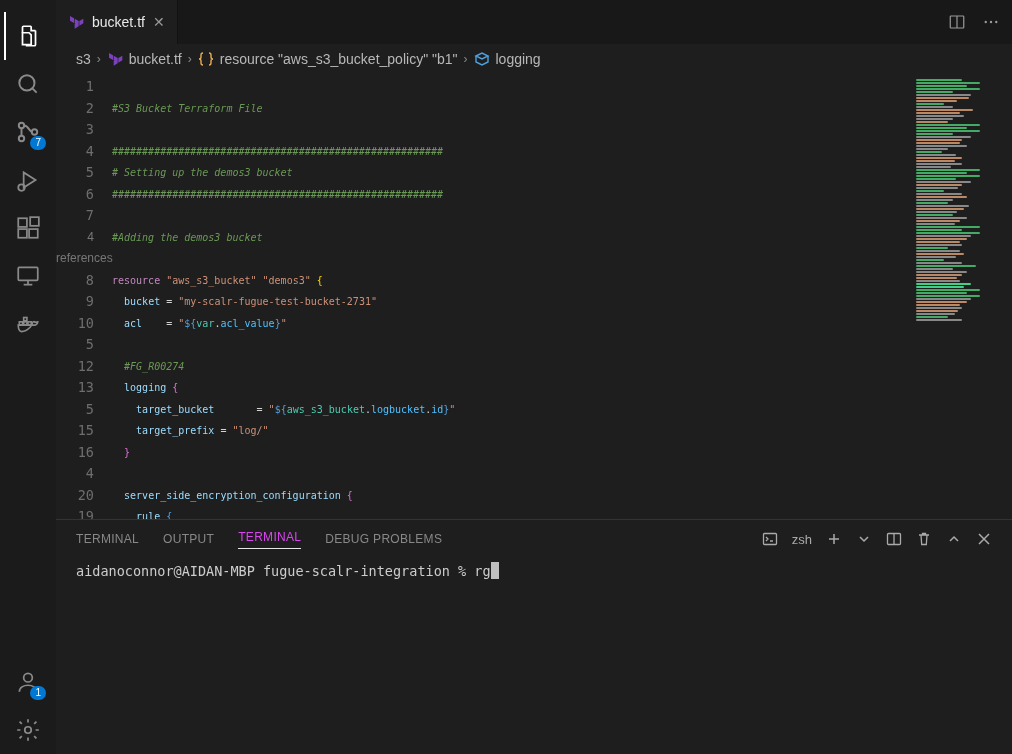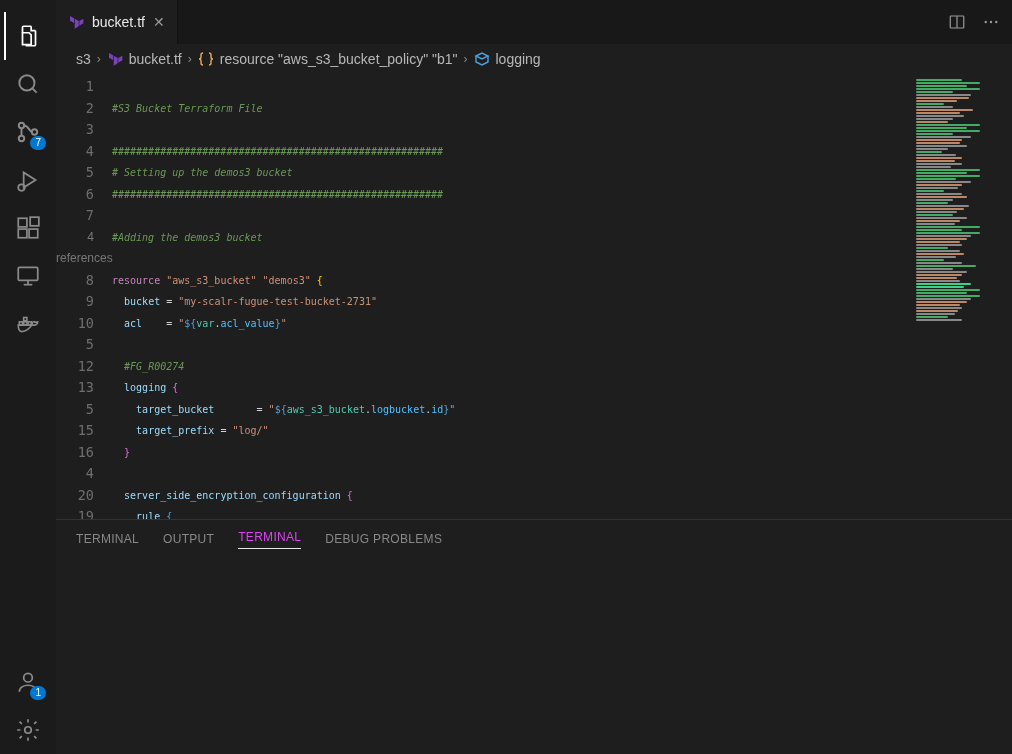--- a/index.html
+++ b/index.html
@@ -415,15 +415,44 @@
       <div class="mm-line" style="background:#888;width:50%"></div>
     </div>
   </div>
 
   <div class="panel">
     <div class="panel-tabs">
       <span class="ptab">TERMINAL</span>
       <span class="ptab">OUTPUT</span>
       <span class="ptab active">TERMINAL</span>
       <span class="ptab">DEBUG PROBLEMS</span>
+      <div class="panel-actions">
+        <svg viewBox="0 0 16 16" fill="none" stroke="currentColor" stroke-width="1.3">
+            <rect x="1.5" y="2.5" width="13" height="11" rx="1"></rect>
+            <path d="m4 6 2 2-2 2M8 10h3"></path>
+          </svg>
+        <span>zsh</span>
+        <svg viewBox="0 0 16 16" stroke="currentColor" stroke-width="1.5">
+            <path d="M8 3v10M3 8h10"></path>
+          </svg>
+        <svg viewBox="0 0 16 16" stroke="currentColor" stroke-width="1.5" fill="none">
+            <path d="m4 6 4 4 4-4"></path>
+          </svg>
+        <svg viewBox="0 0 16 16" fill="none" stroke="currentColor" stroke-width="1.3">
+            <rect x="1.5" y="2.5" width="13" height="11" rx="1"></rect>
+            <path d="M8 2.5v11"></path>
+          </svg>
+        <svg viewBox="0 0 16 16" fill="none" stroke="currentColor" stroke-width="1.3">
+            <path d="M3 4h10M6.5 4V2.5h3V4M5 4l.7 9.5h4.6L11 4"></path>
+          </svg>
+        <svg viewBox="0 0 16 16" stroke="currentColor" stroke-width="1.5" fill="none">
+            <path d="m4 10 4-4 4 4"></path>
+          </svg>
+        <svg viewBox="0 0 16 16" stroke="currentColor" stroke-width="1.5">
+            <path d="M3 3l10 10M13 3 3 13"></path>
+          </svg>
+      </div>
+    </div>
+    <div class="terminal">
+      <span class="term-prompt"><span>aidanoconnor@AIDAN-MBP</span> <span>fugue-scalr-integration</span><span> % </span></span><span>rg</span><span class="term-cursor"></span>
     </div>
   </div>
 </div>
 
 </body></html>

